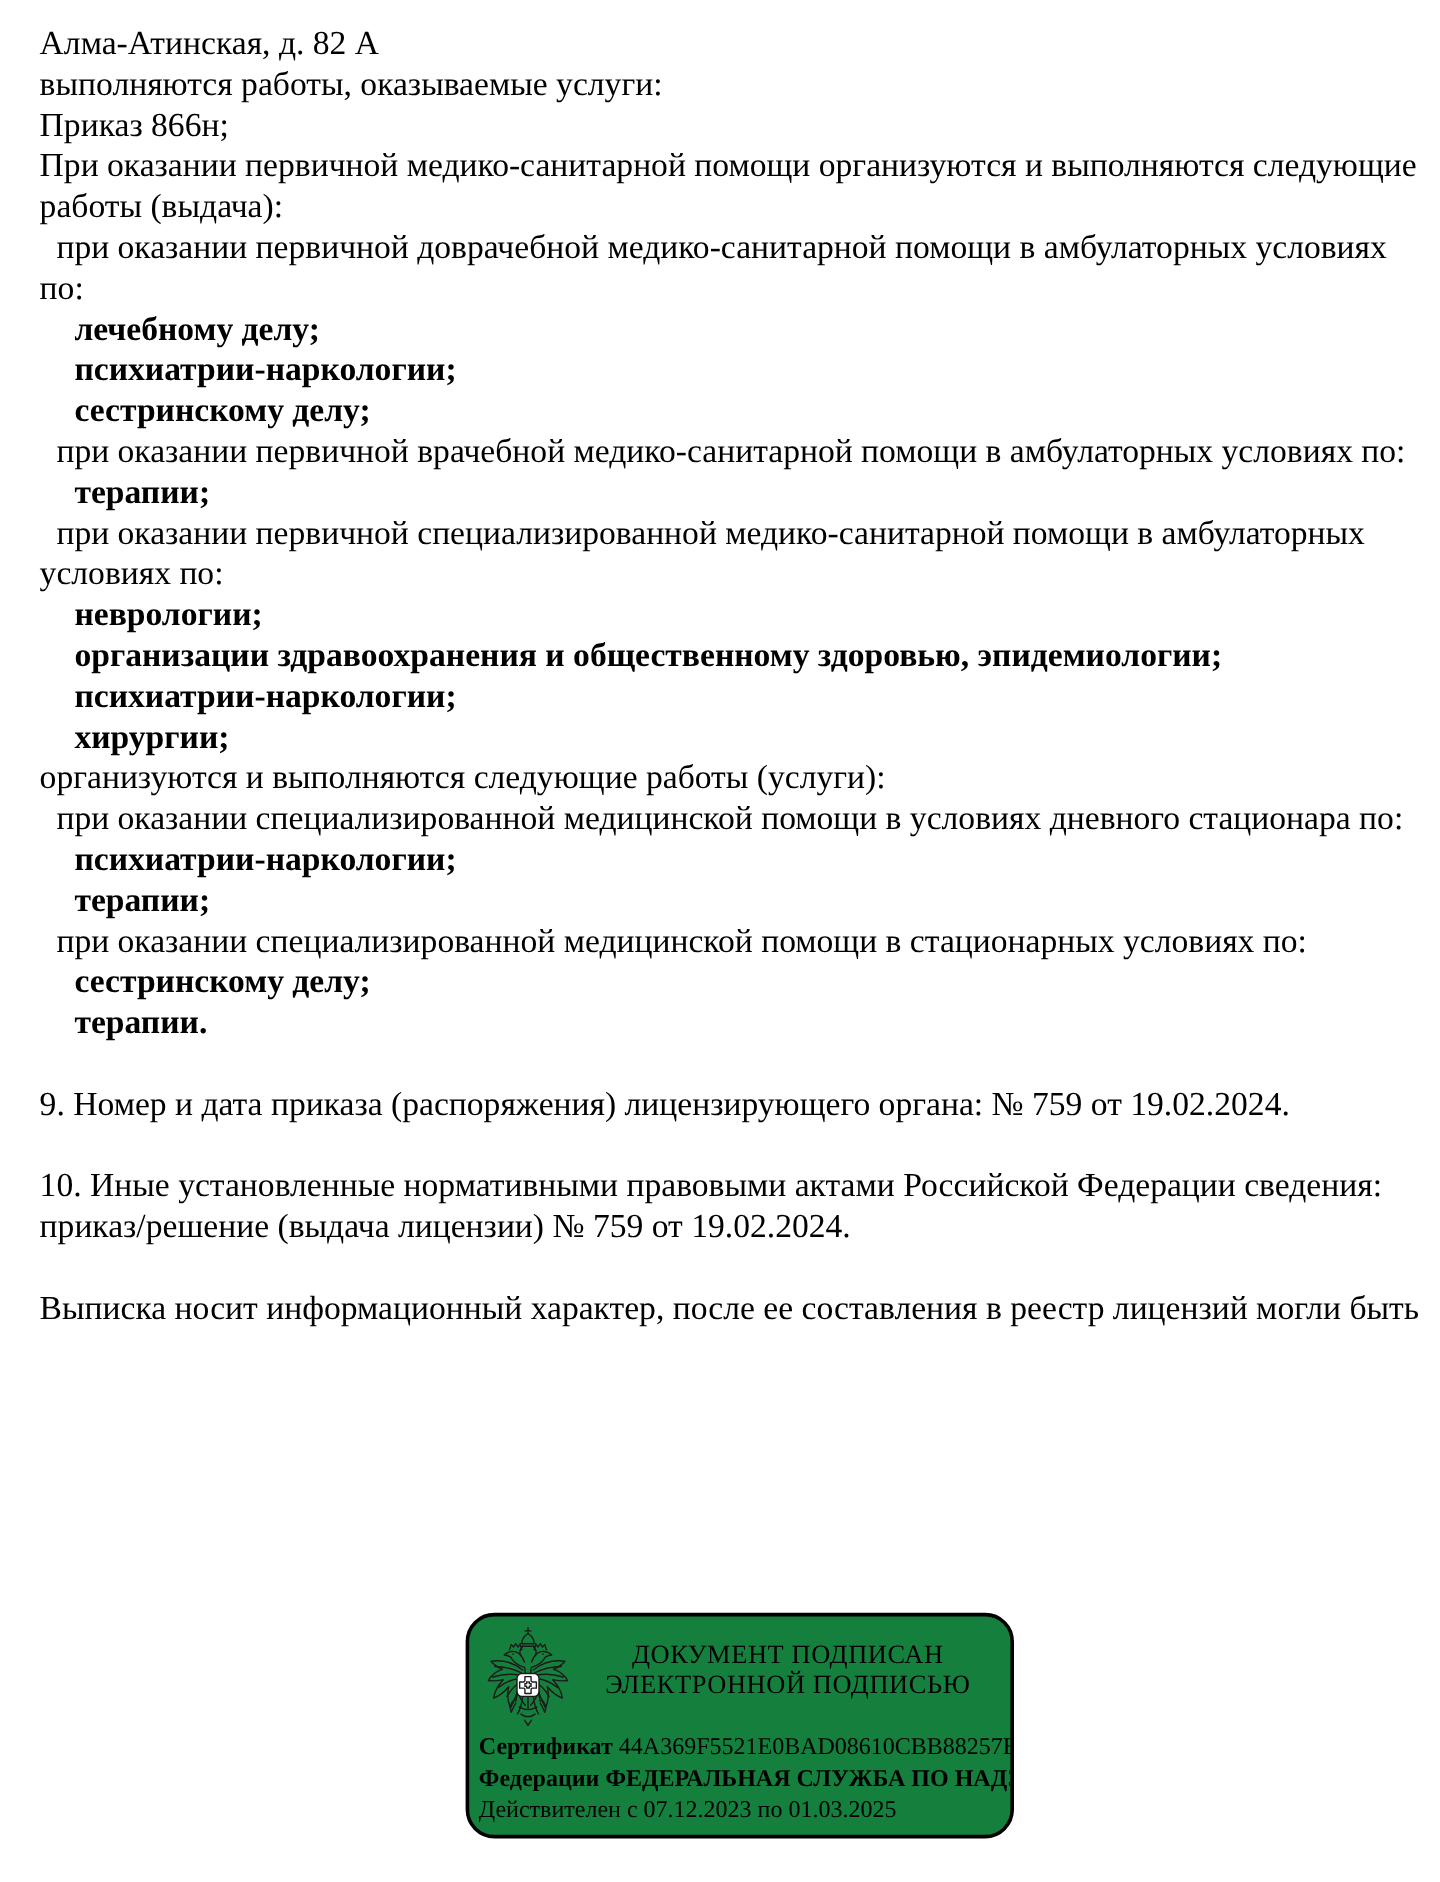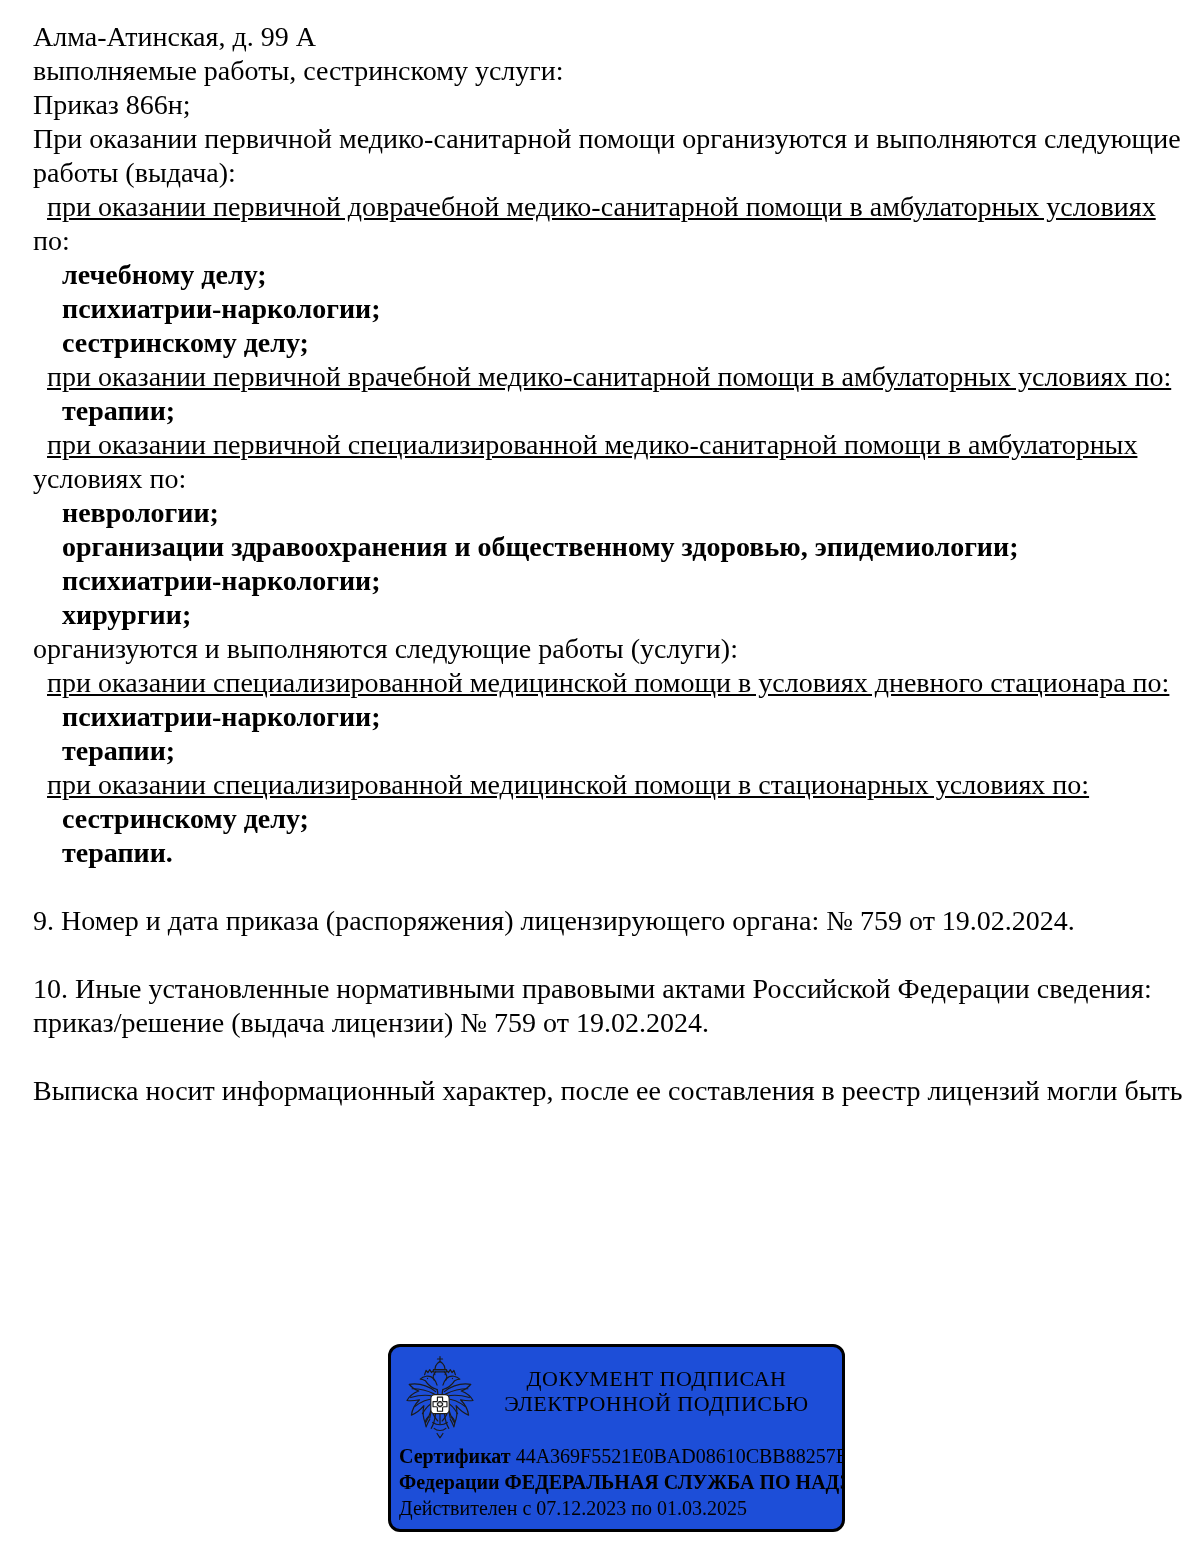--- a/index.html
+++ b/index.html
@@ -13,32 +13,32 @@
   
   .doc {
     position: absolute;
     left: 33px; top: 20px;
     width: 1160px;
     font-size: 28px;
     line-height: 34px;
     white-space: nowrap;
   }
   .line { min-height: 34px; }
-  .line.ind1 { padding-left: 14px; text-decoration: underline; }
+  .line.ind1 { padding-left: 14px; }
   .line.ind2 { padding-left: 29px; font-weight: bold; }
 
   
   .stamp {
     position: absolute;
     left: 388px; top: 1344px;
     width: 451px; height: 182px;
     border: 3px solid #000000;
-    border-radius: 12px;
+    border-radius: 24px;
     overflow: hidden;
-    background: #1d4ed8;
+    background: #15803d;
   }
   .emblem {
     position: absolute;
     left: 12px; top: 8px;
     width: 74px; height: 88px;
   }
   .emblem svg { width: 100%; height: 100%; display: block; }
   .stamp-title {
     position: absolute;
     left: 85px; right: 5px; top: 19px;
@@ -56,22 +56,22 @@
   }
   .stamp-details .lbl { margin-right: 5px; font-weight: bold; }
   .stamp-details b { font-weight: bold; }
 </style>
 </head>
 <body>
 
 <div class="page">
 
   <div class="doc">
-      <div class="line ind0">Алма-Атинская, д. 99 А</div>
-      <div class="line ind0">выполняемые работы, сестринскому услуги:</div>
+      <div class="line ind0">Алма-Атинская, д. 82 А</div>
+      <div class="line ind0">выполняются работы, оказываемые услуги:</div>
       <div class="line ind0">Приказ 866н;</div>
       <div class="line ind0">При оказании первичной медико-санитарной помощи организуются и выполняются следующие</div>
       <div class="line ind0">работы (выдача):</div>
       <div class="line ind1">при оказании первичной доврачебной медико-санитарной помощи в амбулаторных условиях</div>
       <div class="line ind0">по:</div>
       <div class="line ind2">лечебному делу;</div>
       <div class="line ind2">психиатрии-наркологии;</div>
       <div class="line ind2">сестринскому делу;</div>
       <div class="line ind1">при оказании первичной врачебной медико-санитарной помощи в амбулаторных условиях по:</div>
       <div class="line ind2">терапии;</div>

